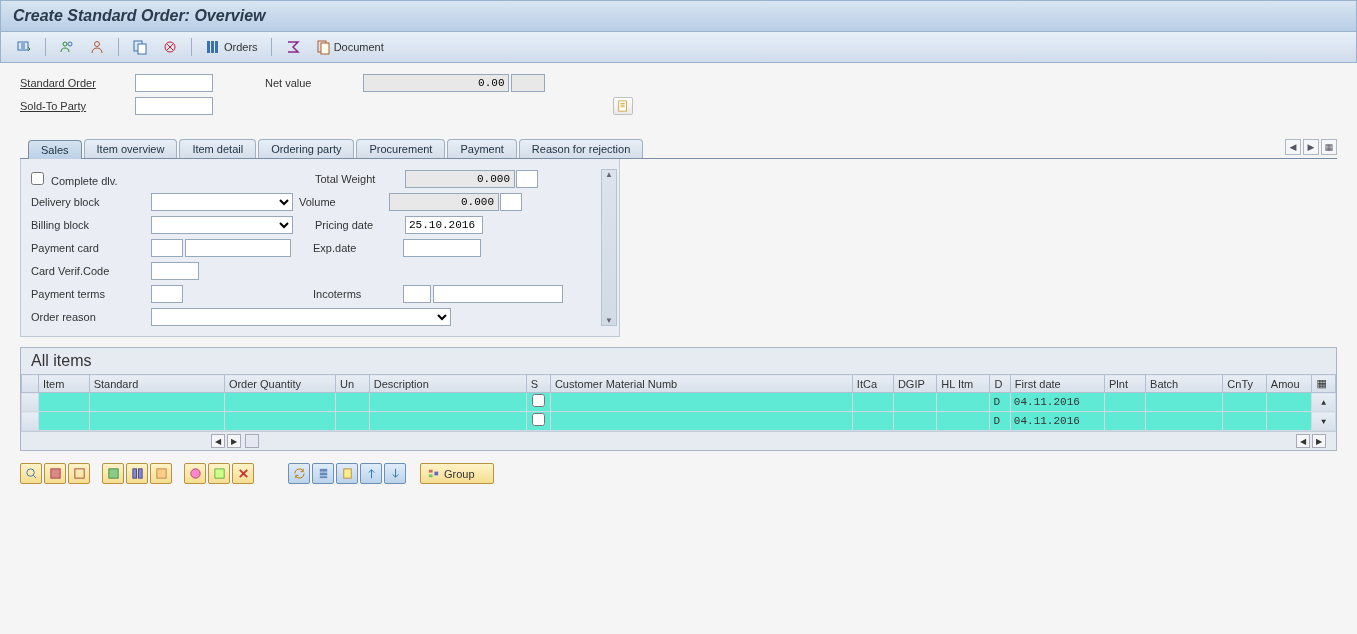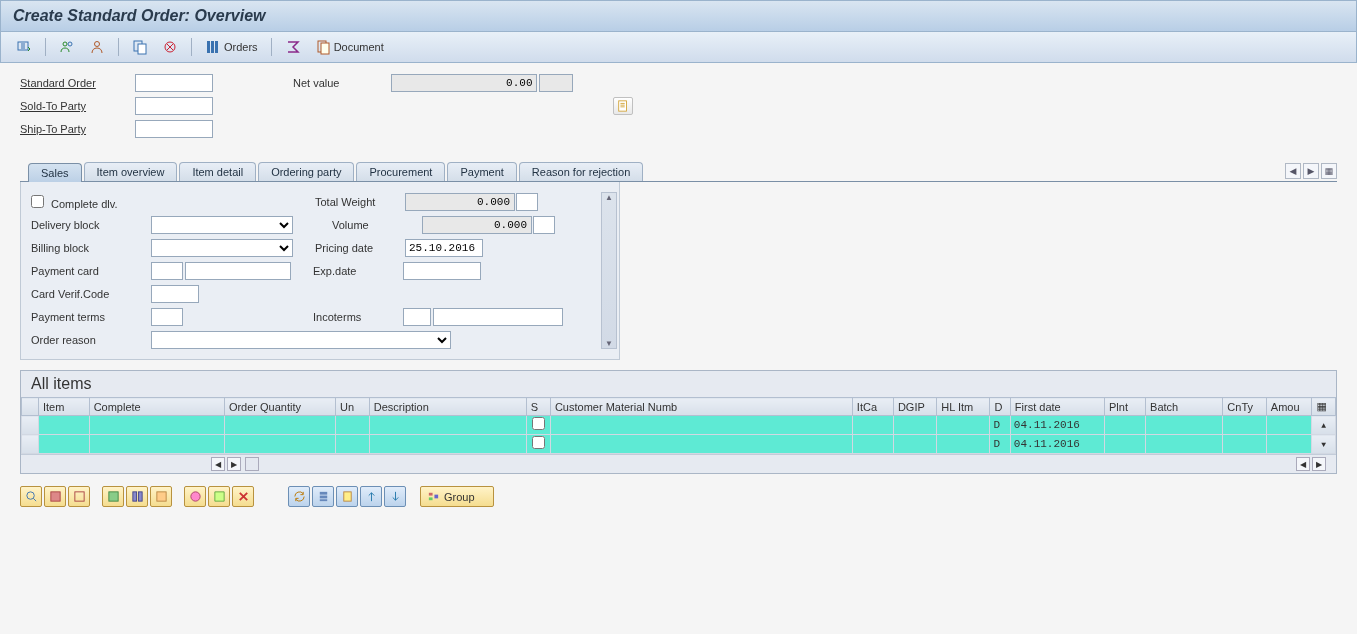--- a/index.html
+++ b/index.html
@@ -81,21 +81,21 @@
   align-items: center;
   justify-content: center;
   border-radius: 2px;
   margin-left: 4px;
 }
 .tab-nav-wrap {
   padding: 0 20px;
 }
 .tab-strip {
   display: flex;
-  align-items: flex-end;
+  align-items: flex-start;
   border-bottom: 1px solid #7a8fa6;
   position: relative;
   margin-top: 14px;
 }
 .tab {
   background: linear-gradient(to bottom,#e8eef6,#d4dee9);
   border: 1px solid #9fb0c4;
   border-bottom: none;
   padding: 3px 12px;
   margin-right: 2px;
@@ -309,38 +309,34 @@
         <rect x="6" y="4" width="8" height="11" fill="#ffe" stroke="#b05a2a"></rect>
       </svg>
     <span class="lbl">Document</span>
   </span>
 </div>
 
 <div class="form-area">
   <div class="form-row">
     <span class="fld-label u">Standard Order</span>
     <input class="fld-input" style="width: 78px;">
-    <span class="fld-label" style="width:auto;margin-left:80px">Net value</span>
+    <span class="fld-label" style="width:auto;margin-left:52px">Net value</span>
     <input class="fld-input ro mono" style="width: 146px; margin-left: 52px;" readonly="" value="0.00">
     <input class="fld-input ro" style="width: 34px; margin-left: 2px;" readonly="">
   </div>
   <div class="form-row">
     <span class="fld-label u">Sold-To Party</span>
     <input class="fld-input" style="width: 78px;">
     <span style="margin-left:396px"></span>
     <span class="icon-btn">
       <svg width="12" height="12" viewBox="0 0 14 14">
           <rect x="2" y="1" width="9" height="12" fill="#fff" stroke="#d0a030"></rect>
           <path d="M4 4h5M4 6h5M4 8h5" stroke="#d0a030"></path>
         </svg>
     </span>
-  </div>
-  <div class="form-row">
-    <span class="fld-label u">Ship-To Party</span>
-    <input class="fld-input" style="width: 78px;">
   </div>
 </div>
 
 <div class="tab-nav-wrap">
   <div class="tab-strip">
     <div style="width:8px"></div>
     <div class="tab active">Sales</div>
     <div class="tab">Item overview</div>
     <div class="tab">Item detail</div>
     <div class="tab">Ordering party</div>
@@ -362,21 +358,21 @@
       <span>Complete dlv.</span>
     </span>
     <span style="width:104px"></span>
     <span class="panel-label-b" style="margin-left:60px">Total Weight</span>
     <input class="fld-input ro mono" style="width: 110px;" readonly="" value="0.000">
     <input class="fld-input" style="width: 22px; margin-left: 1px;">
   </div>
   <div class="panel-row">
     <span class="panel-label">Delivery block</span>
     <select class="select" style="width:142px"><option></option></select>
-    <span class="panel-label-b" style="margin-left:39px">Volume</span>
+    <span class="panel-label-b" style="margin-left:6px">Volume</span>
     <input class="fld-input ro mono" style="width: 110px;" readonly="" value="0.000">
     <input class="fld-input" style="width: 22px; margin-left: 1px;">
   </div>
   <div class="panel-row">
     <span class="panel-label">Billing block</span>
     <select class="select" style="width:142px"><option></option></select>
     <span class="panel-label-b" style="margin-left:22px">Pricing date</span>
     <input class="fld-input mono" style="width: 78px;" value="25.10.2016">
   </div>
   <div class="panel-row">
@@ -408,21 +404,21 @@
 </div>
 
 <div class="table-area">
   <div class="table-title">All items</div>
   <div class="grid">
     <table>
       <thead>
         <tr>
           <th style="width:14px"></th>
           <th style="width:42px">Item</th>
-          <th style="width:112px">Complete</th>
+          <th style="width:112px">Standard</th>
           <th style="width:92px">Order Quantity</th>
           <th style="width:28px">Un</th>
           <th style="width:130px">Description</th>
           <th style="width:18px">S</th>
           <th style="width:250px">Customer Material Numb</th>
           <th style="width:34px">ItCa</th>
           <th style="width:34px">DGIP</th>
           <th style="width:44px">HL Itm</th>
           <th style="width:14px">D</th>
           <th style="width:78px">First date</th>

